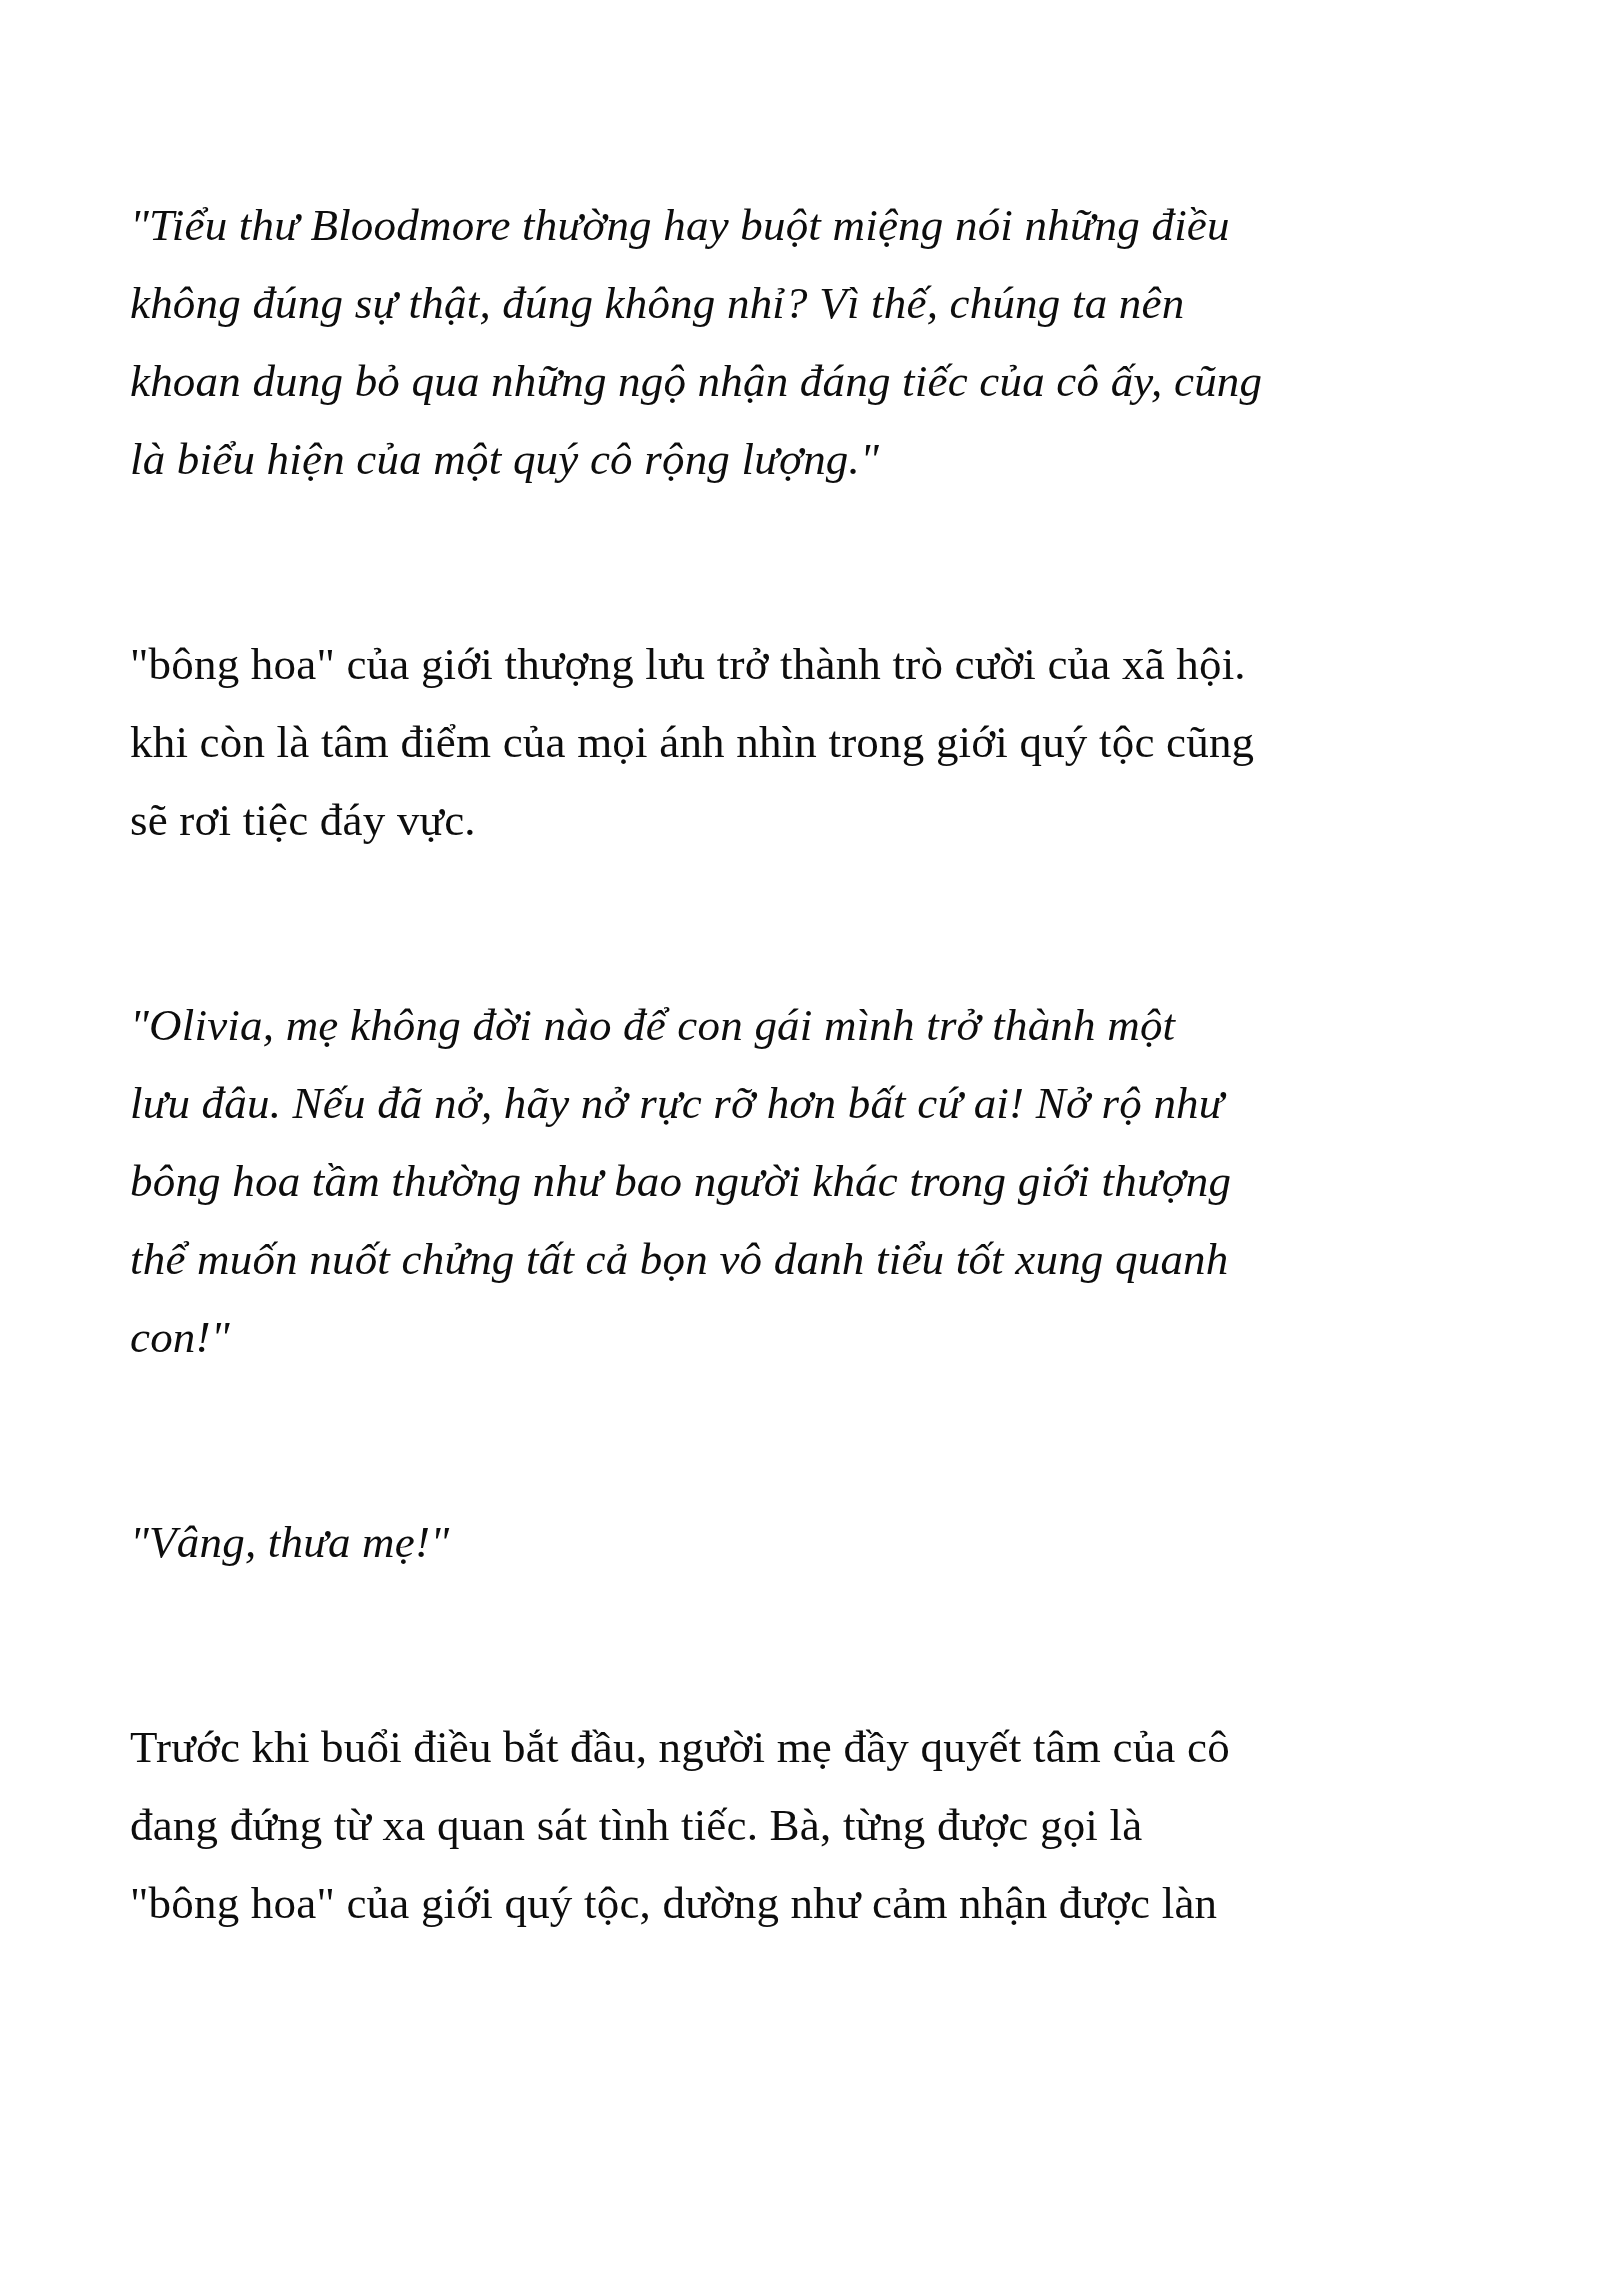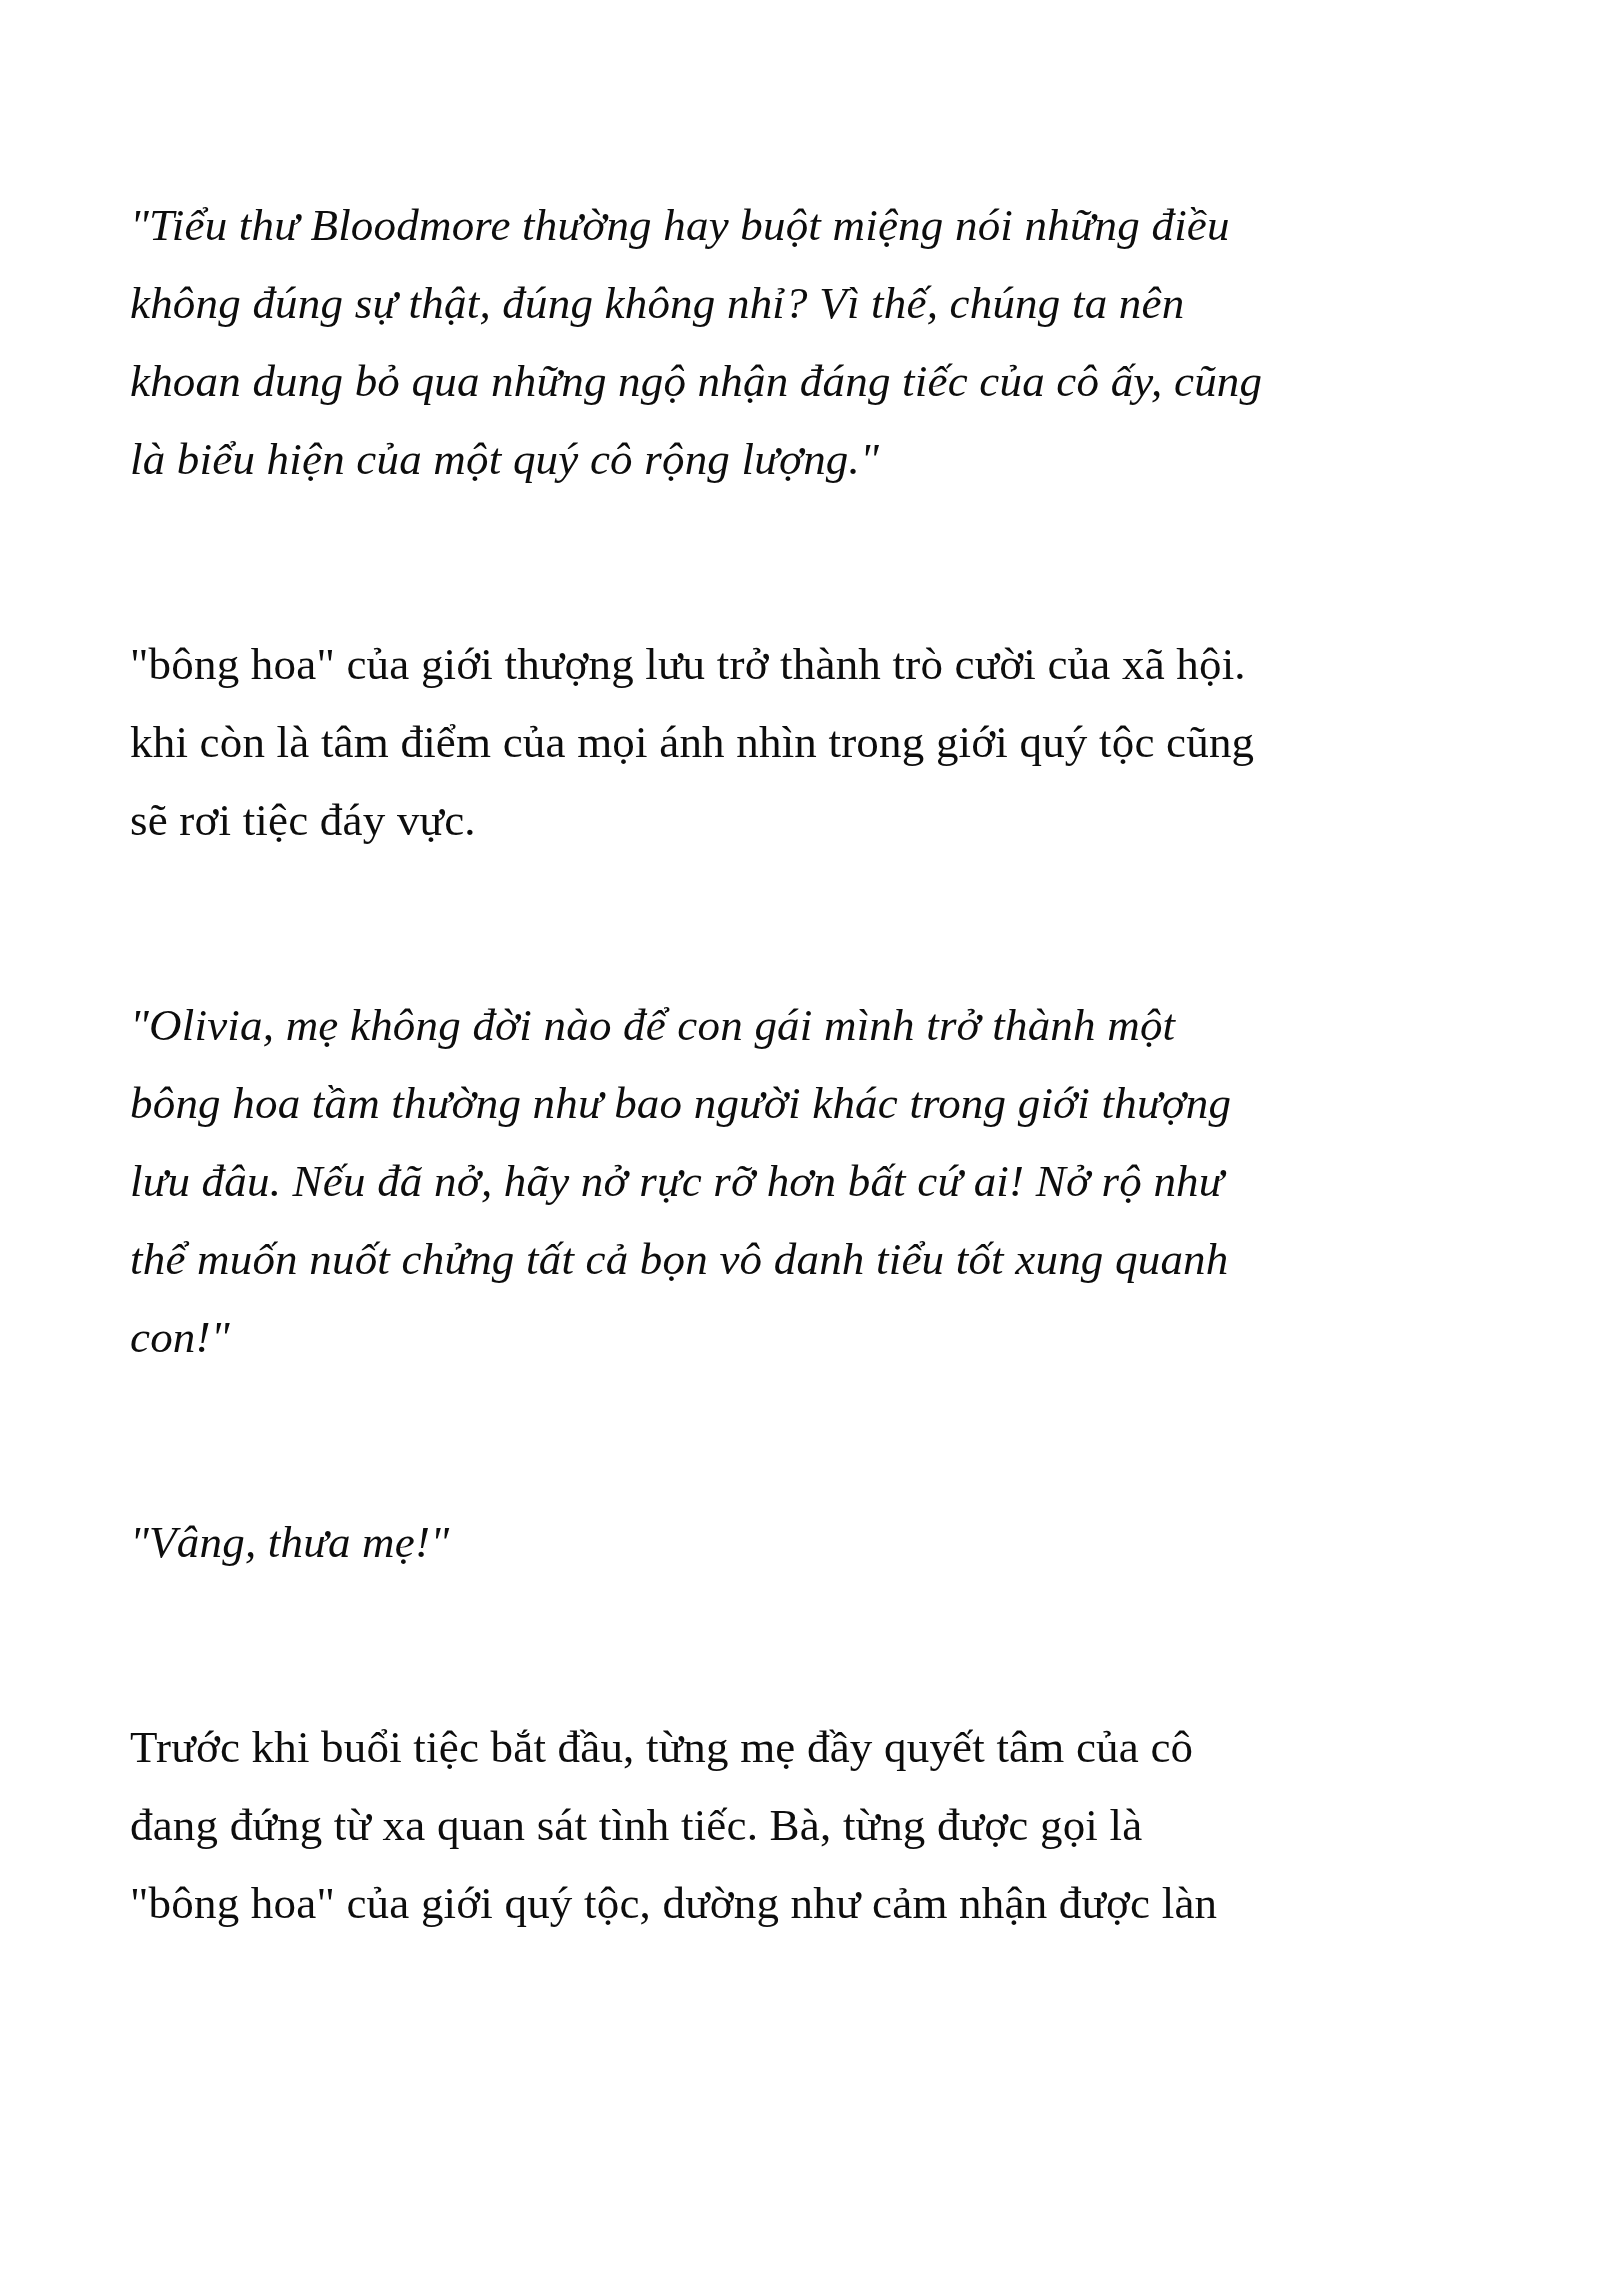--- a/index.html
+++ b/index.html
@@ -44,30 +44,30 @@
   </div>
 
   <div class="paragraph regular">
     <span class="text-line">"bông hoa" của giới thượng lưu trở thành trò cười của xã hội.</span>
     <span class="text-line">khi còn là tâm điểm của mọi ánh nhìn trong giới quý tộc cũng</span>
     <span class="text-line">sẽ rơi tiệc đáy vực.</span>
   </div>
 
   <div class="paragraph italic">
     <span class="text-line">"Olivia, mẹ không đời nào để con gái mình trở thành một</span>
+    <span class="text-line">lưu đâu. Nếu đã nở, hãy nở rực rỡ hơn bất cứ ai! Nở rộ như</span>
     <span class="text-line">bông hoa tầm thường như bao người khác trong giới thượng</span>
-    <span class="text-line">lưu đâu. Nếu đã nở, hãy nở rực rỡ hơn bất cứ ai! Nở rộ như</span>
     <span class="text-line">thể muốn nuốt chửng tất cả bọn vô danh tiểu tốt xung quanh</span>
     <span class="text-line">con!"</span>
   </div>
 
   <div class="paragraph italic">
     <span class="text-line">"Vâng, thưa mẹ!"</span>
   </div>
 
   <div class="paragraph regular">
-    <span class="text-line">Trước khi buổi tiệc bắt đầu, từng mẹ đầy quyết tâm của cô</span>
+    <span class="text-line">Trước khi buổi điều bắt đầu, người mẹ đầy quyết tâm của cô</span>
     <span class="text-line">đang đứng từ xa quan sát tình tiếc. Bà, từng được gọi là</span>
     <span class="text-line">"bông hoa" của giới quý tộc, dường như cảm nhận được làn</span>
   </div>
 
 </div>
 
 
 </body></html>

